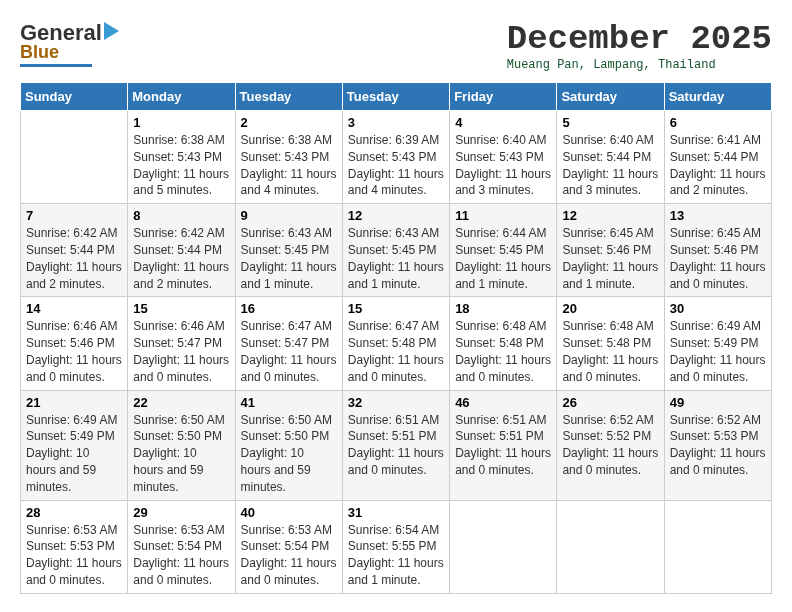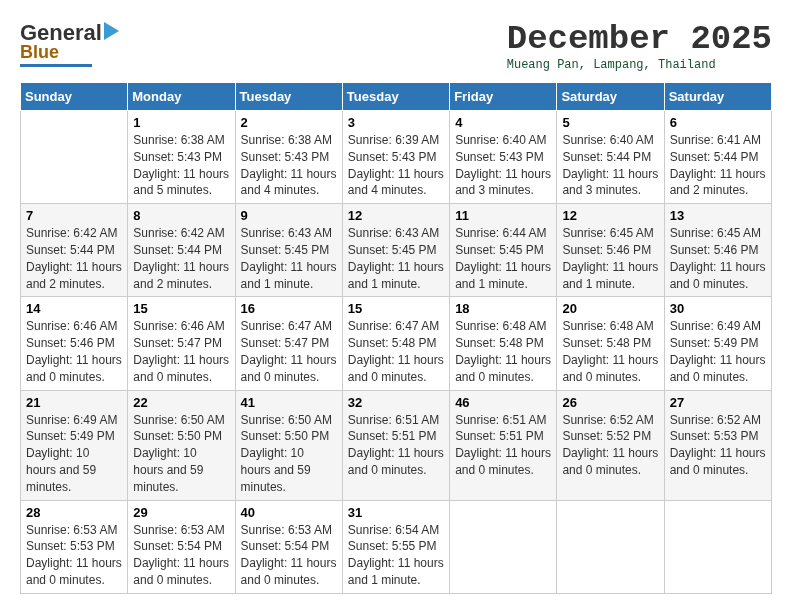--- a/index.html
+++ b/index.html
@@ -215,21 +215,21 @@
         </td>
         <td>
           <span class="day-number">46</span>
           <div class="day-info">Sunrise: 6:51 AM<br>Sunset: 5:51 PM<br>Daylight: 11 hours and 0 minutes.</div>
         </td>
         <td>
           <span class="day-number">26</span>
           <div class="day-info">Sunrise: 6:52 AM<br>Sunset: 5:52 PM<br>Daylight: 11 hours and 0 minutes.</div>
         </td>
         <td>
-          <span class="day-number">27</span>
+          <span class="day-number">49</span>
           <div class="day-info">Sunrise: 6:52 AM<br>Sunset: 5:53 PM<br>Daylight: 11 hours and 0 minutes.</div>
         </td>
       </tr>
       <tr>
         <td>
           <span class="day-number">28</span>
           <div class="day-info">Sunrise: 6:53 AM<br>Sunset: 5:53 PM<br>Daylight: 11 hours and 0 minutes.</div>
         </td>
         <td>
           <span class="day-number">29</span>

